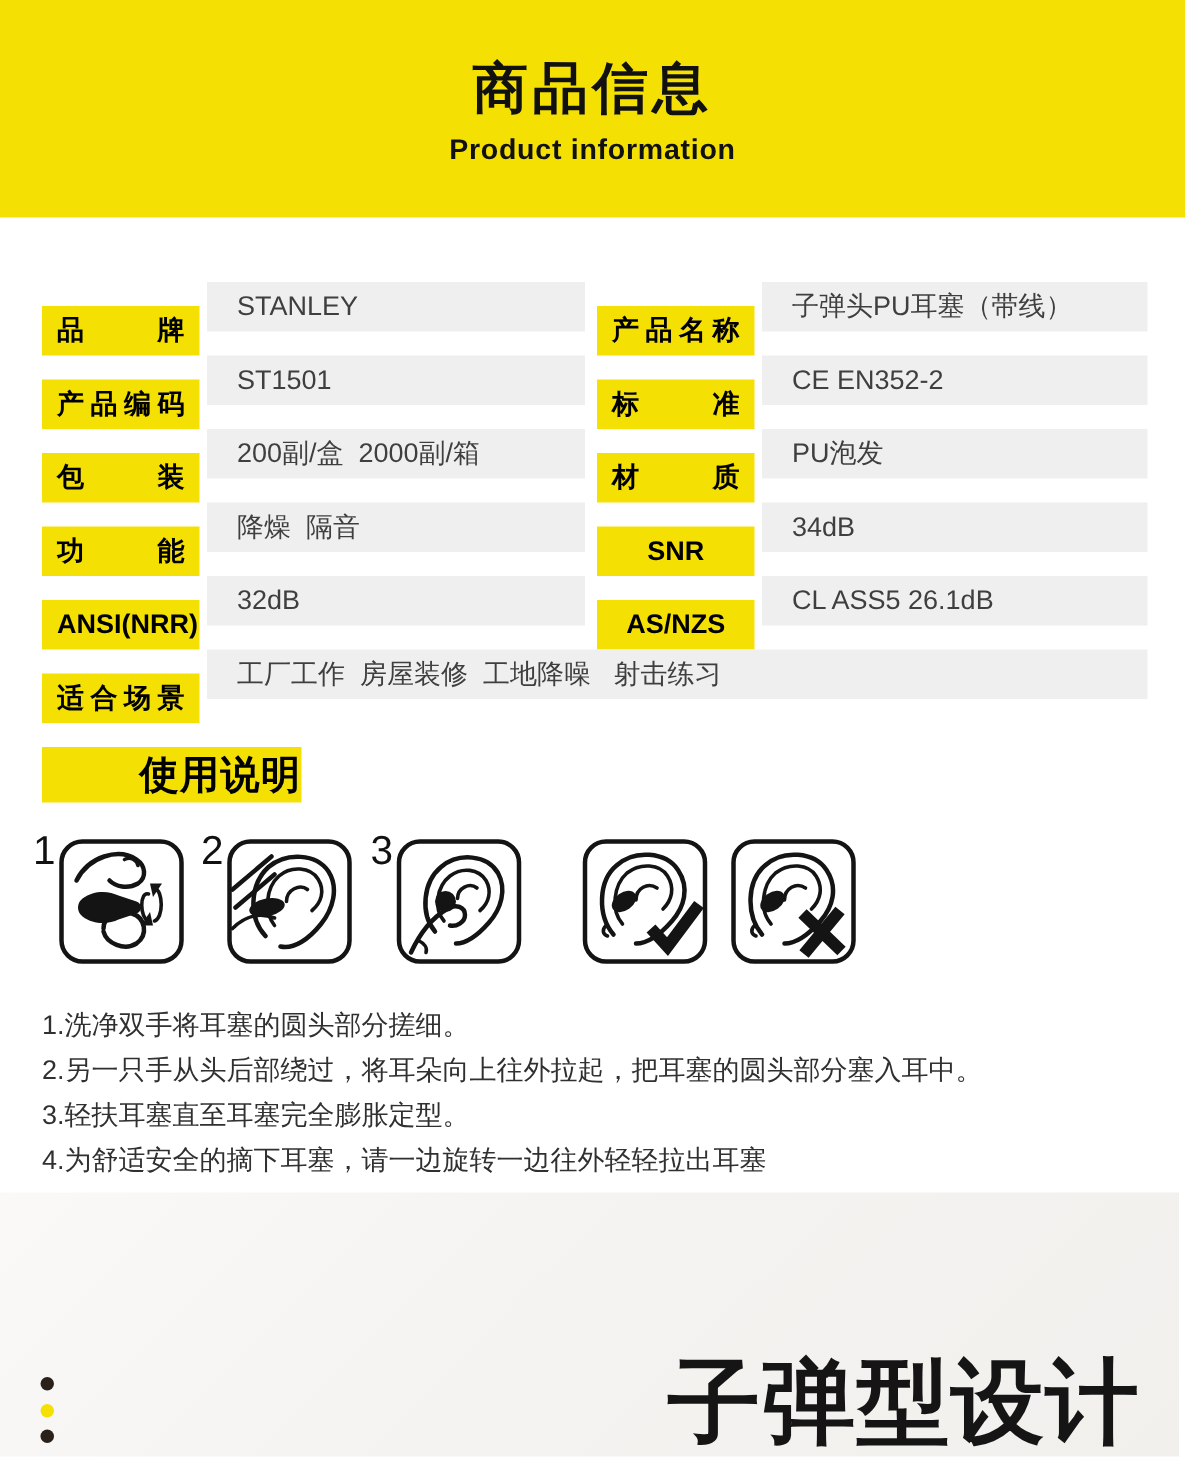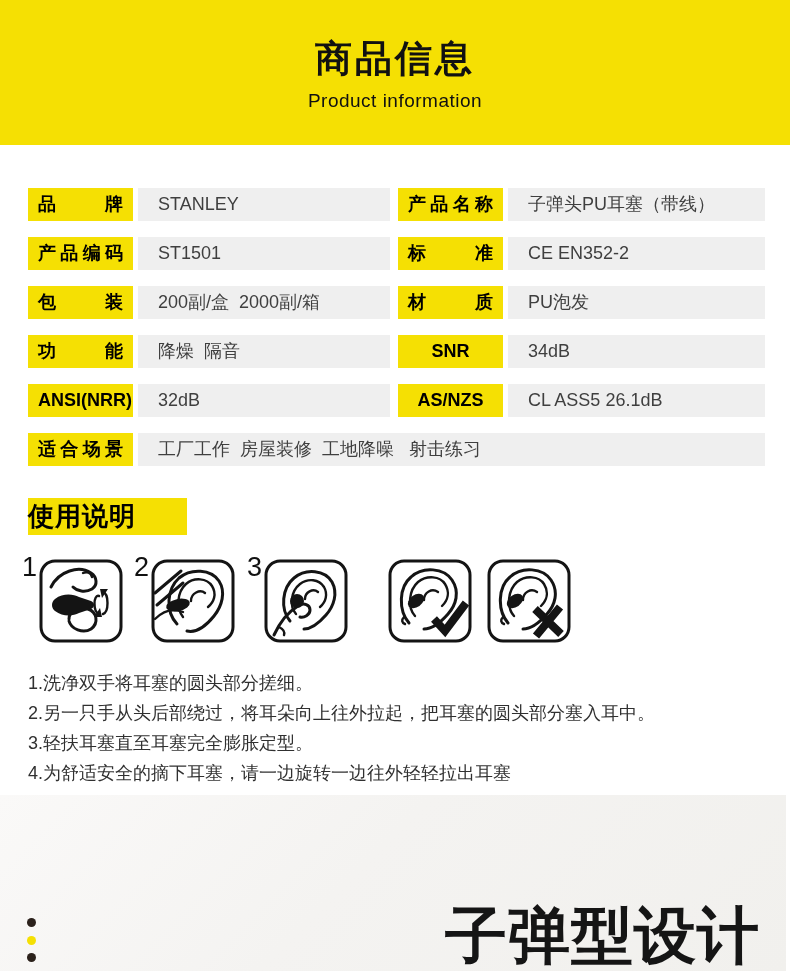--- a/index.html
+++ b/index.html
@@ -17,43 +17,44 @@
     font-family:"Liberation Sans","DejaVu Sans",sans-serif;
     color:var(--ink);
   }
   
   .hero{
     position:absolute;left:0;top:0;width:790px;height:145px;
     background:var(--brand-yellow);
     display:flex;flex-direction:column;align-items:center;justify-content:center;
   }
   .hero-title{font-size:37px;font-weight:800;letter-spacing:3px;color:#111;}
-  .hero-sub{font-size:19px;font-weight:400;color:#111;margin-top:6px;letter-spacing:.5px;}
+  .hero-sub{font-size:19px;font-weight:700;color:#111;margin-top:6px;letter-spacing:.5px;}
   
   .cell{position:absolute;height:33px;line-height:33px;font-size:18px;}
   .lab{
     width:105px;background:var(--brand-yellow);color:#000;font-weight:700;
     padding:0 10px;text-align:justify;text-align-last:justify;text-justify:inter-character;
     white-space:pre;
+    margin-top:16px;
   }
   .lab.center{text-align-last:center;}
   .val{
     background:var(--row-bg);color:var(--text-dark);font-weight:500;
     padding-left:20px;white-space:pre;overflow:hidden;
   }
   
   .r1{top:188px}.r2{top:237px}.r3{top:286px}.r4{top:335px}.r5{top:384px}.r6{top:433px}
   .lL{left:28px}.vL{left:138px;width:252px}
   .lR{left:398px}.vR{left:508px;width:257px}
   .vFull{left:138px;width:627px}
   
   .usage-badge{
-    position:absolute;left:28px;top:498px;width:159px;height:37px;
+    position:absolute;left:28px;top:498px;width:173px;height:37px;
     background:var(--brand-yellow);color:#000;font-size:26px;font-weight:800;
-    text-align:left;line-height:37px;letter-spacing:1px;
+    text-align:right;line-height:37px;letter-spacing:1px;
   }
   .steps{position:absolute;left:0;top:552px;width:790px;height:100px;}
   .step-num{position:absolute;top:0;font-size:27px;color:#111;}
   .n1{left:22px}.n2{left:134px}.n3{left:247px}
   .step-box{
     position:absolute;top:6px;width:86px;height:86px;background:#fff;
   }
   .b1{left:38px}.b2{left:150px}.b3{left:263px}.b4{left:387px}.b5{left:486px}
   .step-box svg{display:block;width:86px;height:86px;}
   .frame{fill:none;stroke:#141414;stroke-width:3;}

